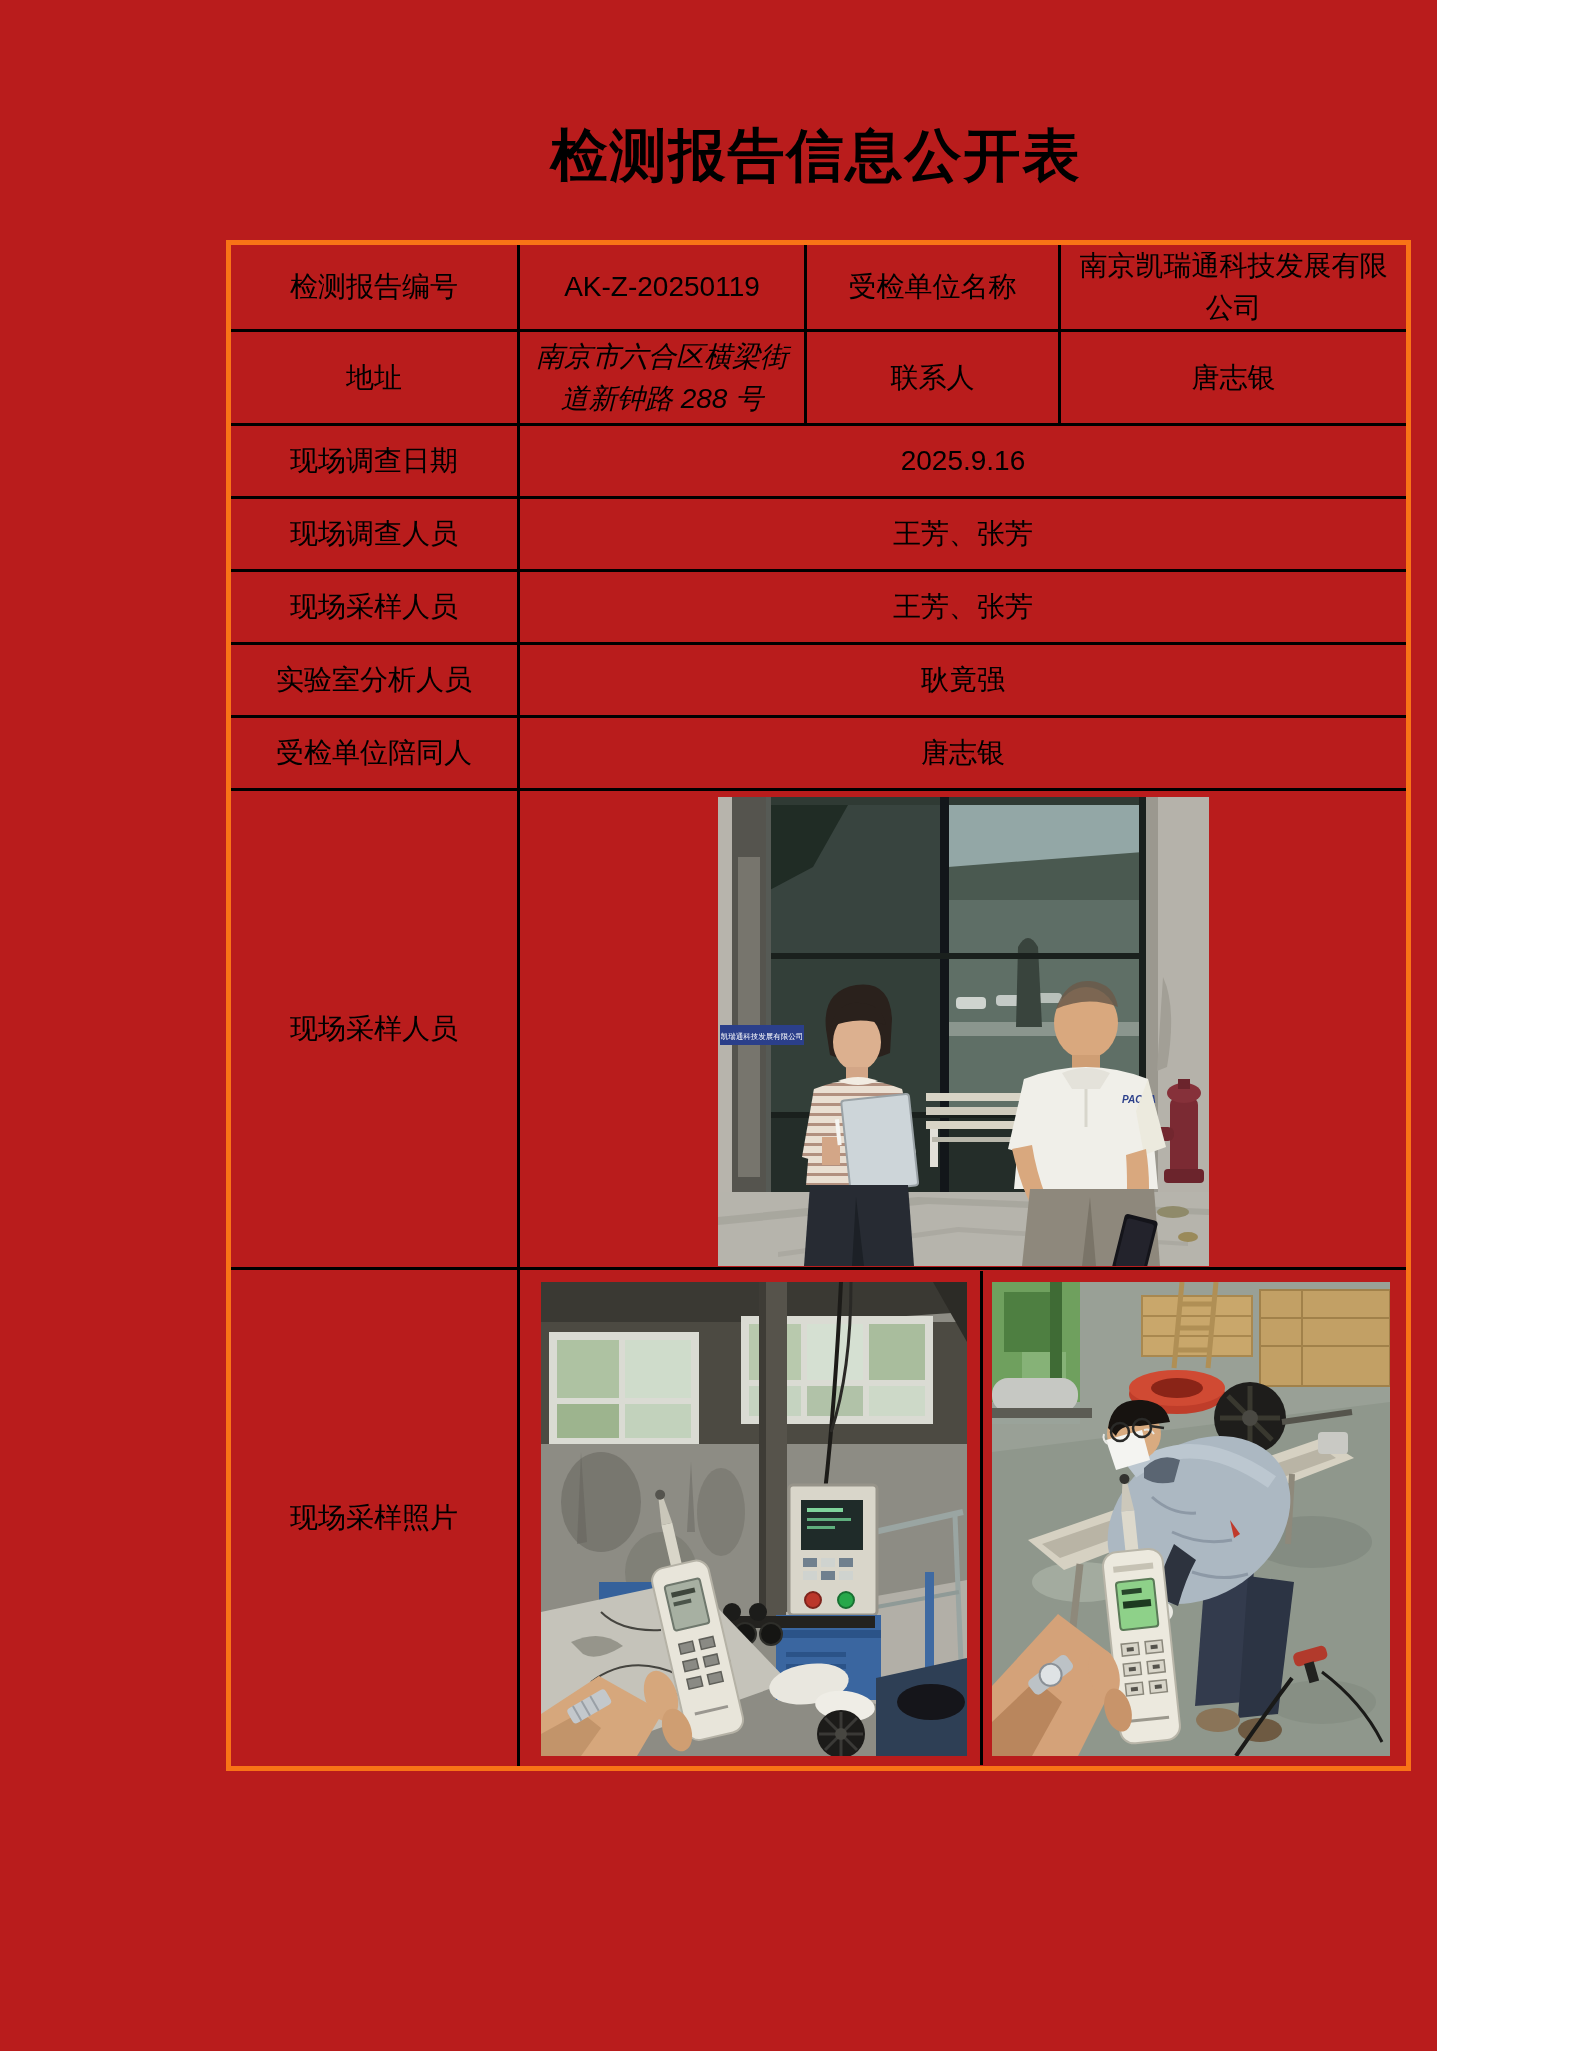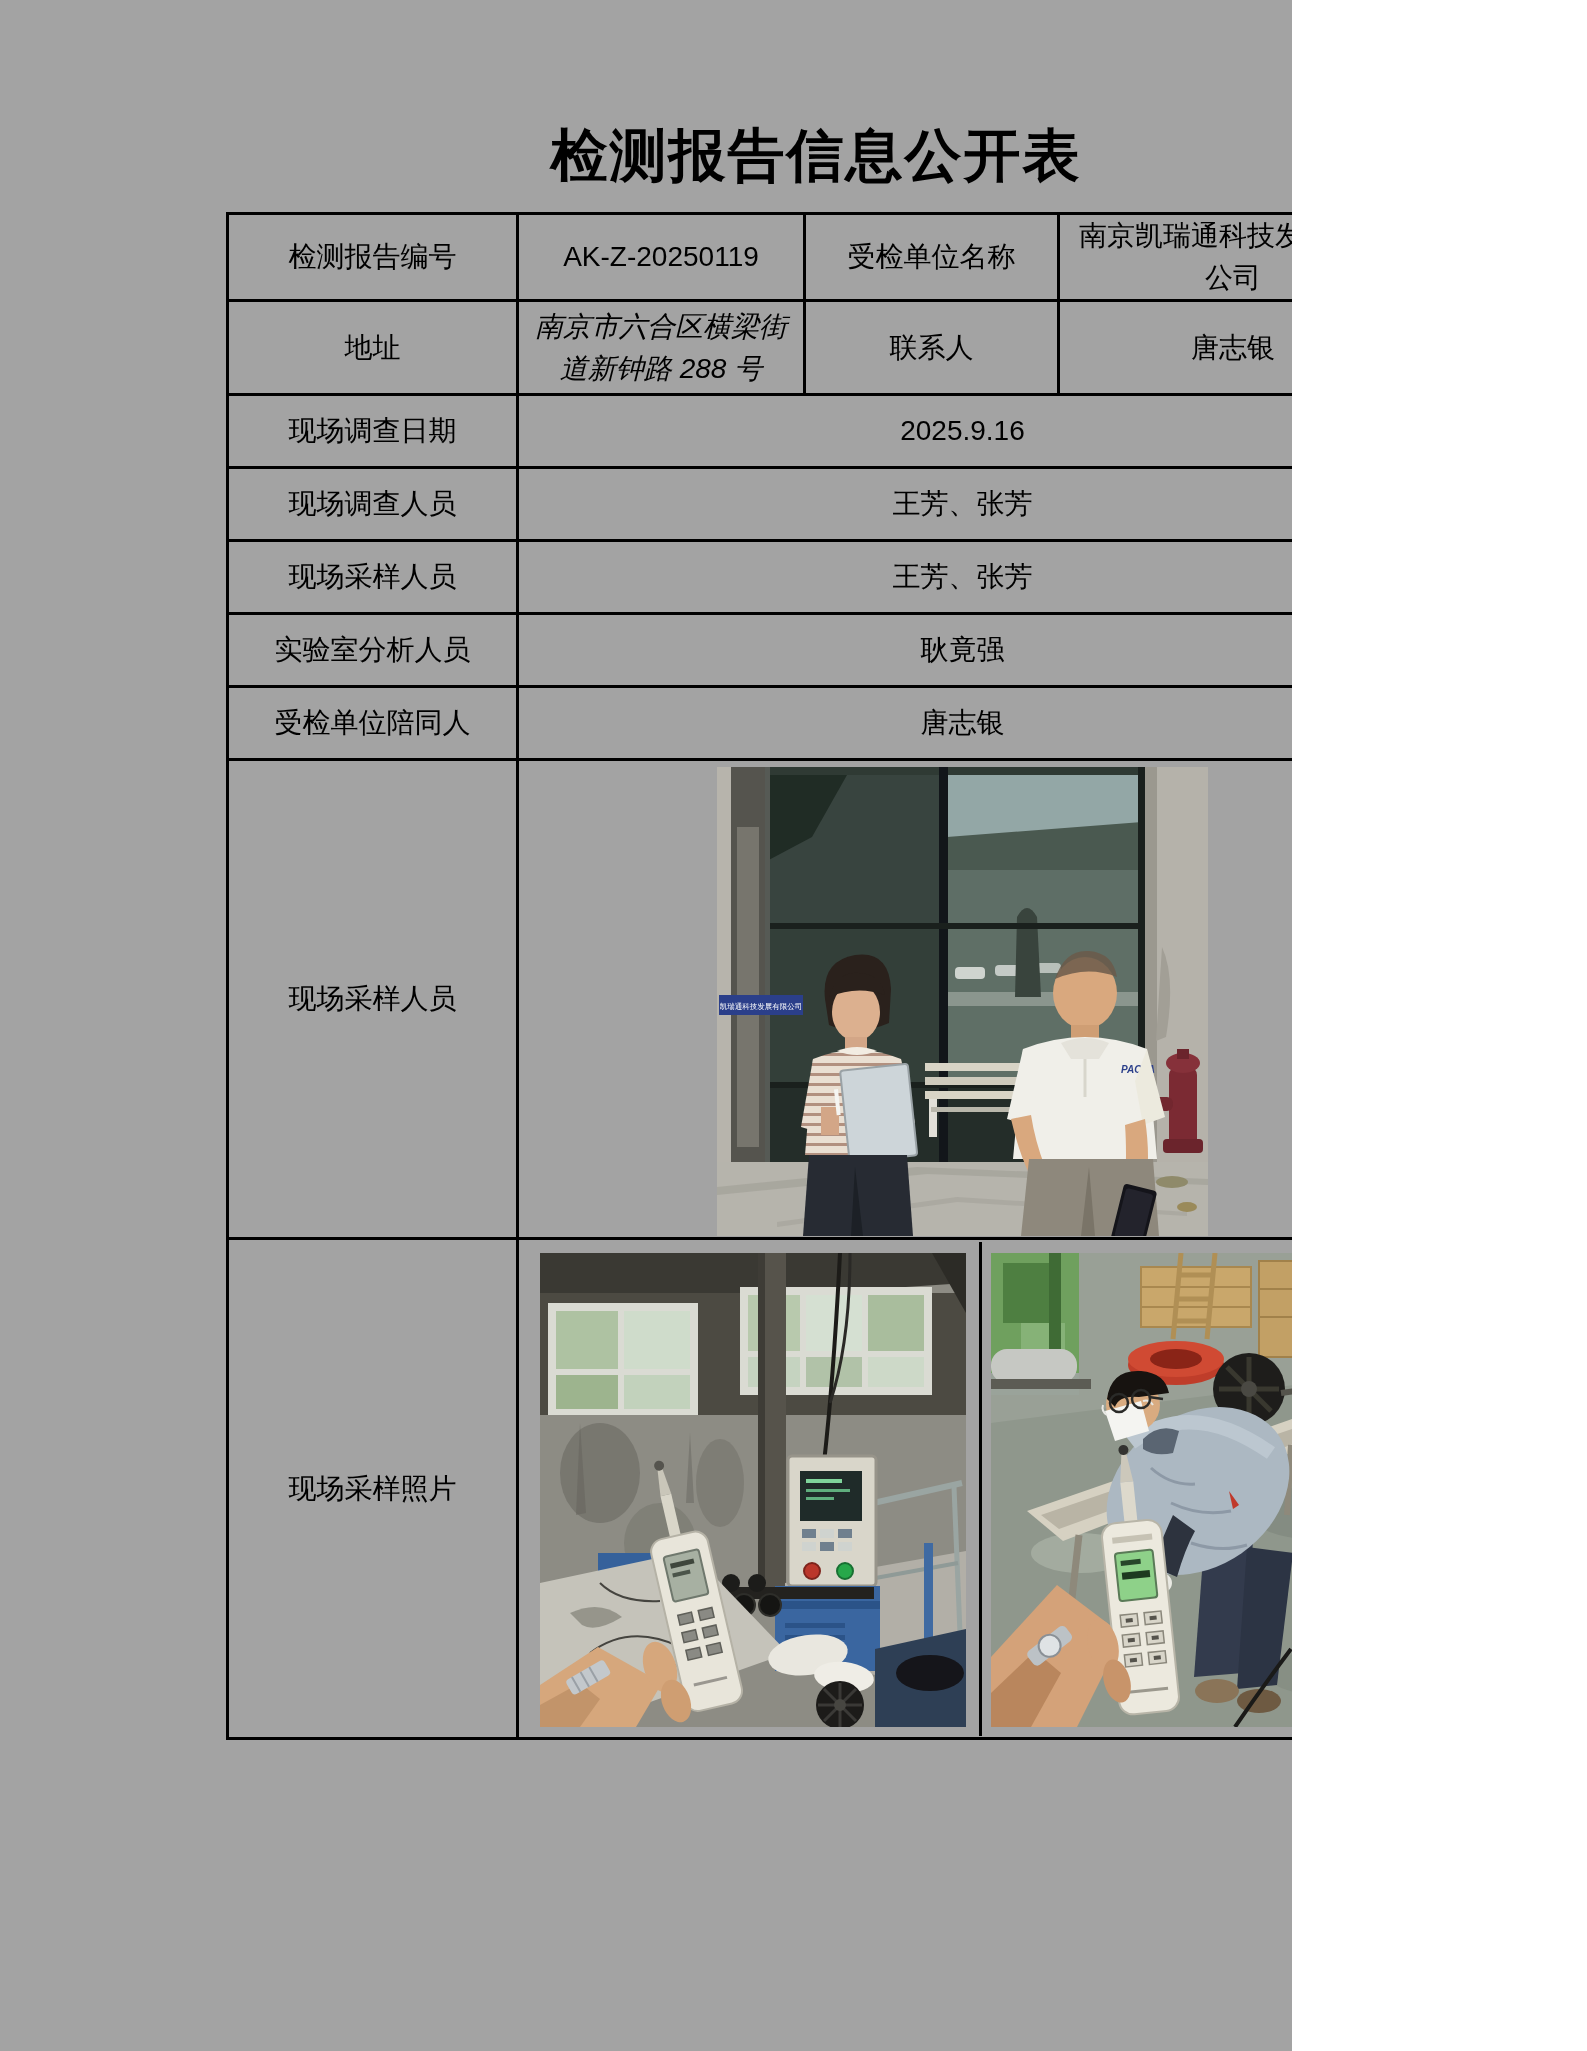--- a/index.html
+++ b/index.html
@@ -1,40 +1,40 @@
 <!DOCTYPE html>
 <html><head>
 <meta charset="utf-8">
 <style>
   html,body{margin:0;padding:0;background:#ffffff;}
   .page{
     position:relative;
-    width:1292px;height:2051px;
-    background:#a3a3a3;
+    width:1437px;height:2051px;
+    background:#b91c1c;
     overflow:hidden;
     font-family:"Liberation Serif","DejaVu Serif",serif;
     color:#000;
   }
   .doc-title{
     position:absolute;
     left:226px;top:118px;width:1180px;
     text-align:center;
     font-family:"Liberation Sans","DejaVu Sans",sans-serif;
     font-weight:bold;
     font-size:57px;
     letter-spacing:2px;
     margin:0;
   }
   table.report{
     position:absolute;
-    left:226px;top:212px;
+    left:226px;top:240px;
     width:1180px;
     border-collapse:collapse;
     table-layout:fixed;
-    border:2px solid #f97316;
+    border:5px solid #f97316;
   }
   table.report td{
     border:3px solid #000;
     text-align:center;
     vertical-align:middle;
     font-size:28px;
     line-height:1.5;
     padding:0 8px;
     overflow:hidden;
   }

